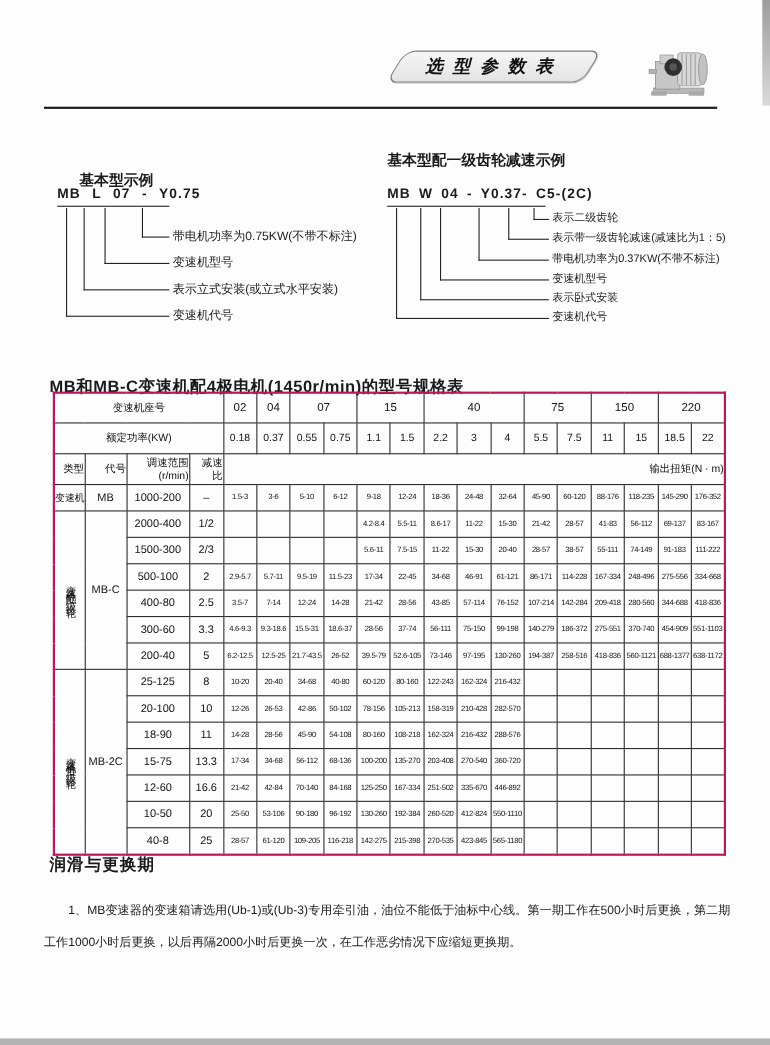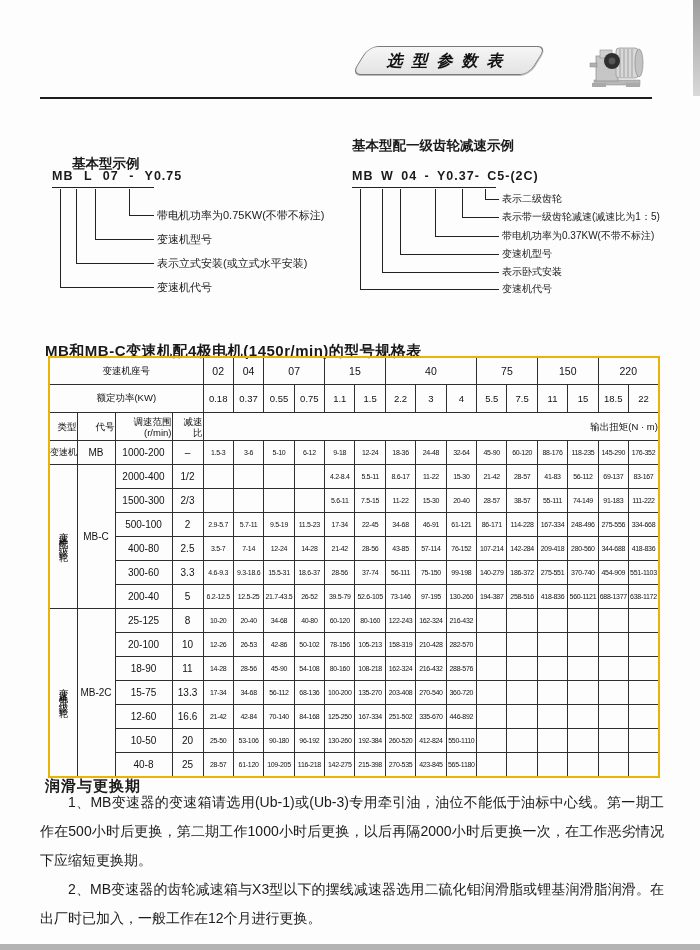--- a/index.html
+++ b/index.html
@@ -20,38 +20,38 @@
   .sec-title{position:absolute;font-size:15px;font-weight:bold;letter-spacing:.5px;}
   .dg-title{position:absolute;font-size:13.5px;font-weight:bold;}
   
   .code{position:absolute;font-size:12.5px;font-weight:bold;letter-spacing:1px;word-spacing:6px;white-space:nowrap;}
   .uline{position:absolute;border-bottom:1.5px solid #222;}
   .conn{position:absolute;border-left:1px solid #222;border-bottom:1px solid #222;}
   .dlabel{position:absolute;font-size:11px;line-height:14px;white-space:nowrap;}
   .dlabel.sm{font-size:10px;}
   
   .spec-wrap{position:absolute;left:48px;top:356px;}
-  table.spec{border-collapse:collapse;table-layout:fixed;width:610px;border:2px solid #eab308;}
+  table.spec{border-collapse:collapse;table-layout:fixed;width:610px;border:2px solid #be185d;}
   table.spec th,table.spec td{border:1px solid #2e2e2e;text-align:center;vertical-align:middle;
         padding:0;font-weight:normal;white-space:nowrap;overflow:hidden;color:#111;}
   tr.hrow1 th{height:26px;font-size:10.5px;}
   tr.hrow2 td{height:27px;font-size:9.5px;}
   tr.hrow3 td{height:27px;font-size:9.5px;text-align:right;}
   td.cnh{font-size:9.5px;line-height:11px;}
   tbody td{height:23px;font-size:10px;}
   td.torq{font-size:7px;letter-spacing:-0.3px;}
   td.rng{font-size:10px;}
   td.ratio{font-size:10px;}
   td.codecell{font-size:10px;}
   td.typecell{font-size:9px;}
   .vlabel{writing-mode:vertical-rl;text-orientation:upright;display:inline-block;
           font-size:9.5px;letter-spacing:3px;line-height:1.1;}
   
   .lub-head{position:absolute;left:45px;top:777px;font-size:15px;font-weight:bold;letter-spacing:1px;}
-  .lub-text{position:absolute;left:40px;top:788px;width:624px;font-size:14px;
+  .lub-text{position:absolute;left:40px;top:814px;width:624px;font-size:11px;
             line-height:29px;text-align:justify;}
   .lub-text p{margin:0;text-indent:2em;}
 </style>
 </head>
 <body>
 
 <div class="page">
 
   <div class="badge">
     <span>选型参数表</span>
@@ -428,16 +428,15 @@
             <td class="torq"></td>
             <td class="torq"></td>
           </tr>
         </tbody>
     </table>
   </div>
 
   <div class="lub-head">润滑与更换期</div>
   <div class="lub-text">
     <p>1、MB变速器的变速箱请选用(Ub-1)或(Ub-3)专用牵引油，油位不能低于油标中心线。第一期工作在500小时后更换，第二期工作1000小时后更换，以后再隔2000小时后更换一次，在工作恶劣情况下应缩短更换期。</p>
-    <p>2、MB变速器的齿轮减速箱与X3型以下的摆线减速器选用二硫化钼润滑脂或锂基润滑脂润滑。在出厂时已加入，一般工作在12个月进行更换。</p>
   </div>
 
 </div>
 
 </body></html>

